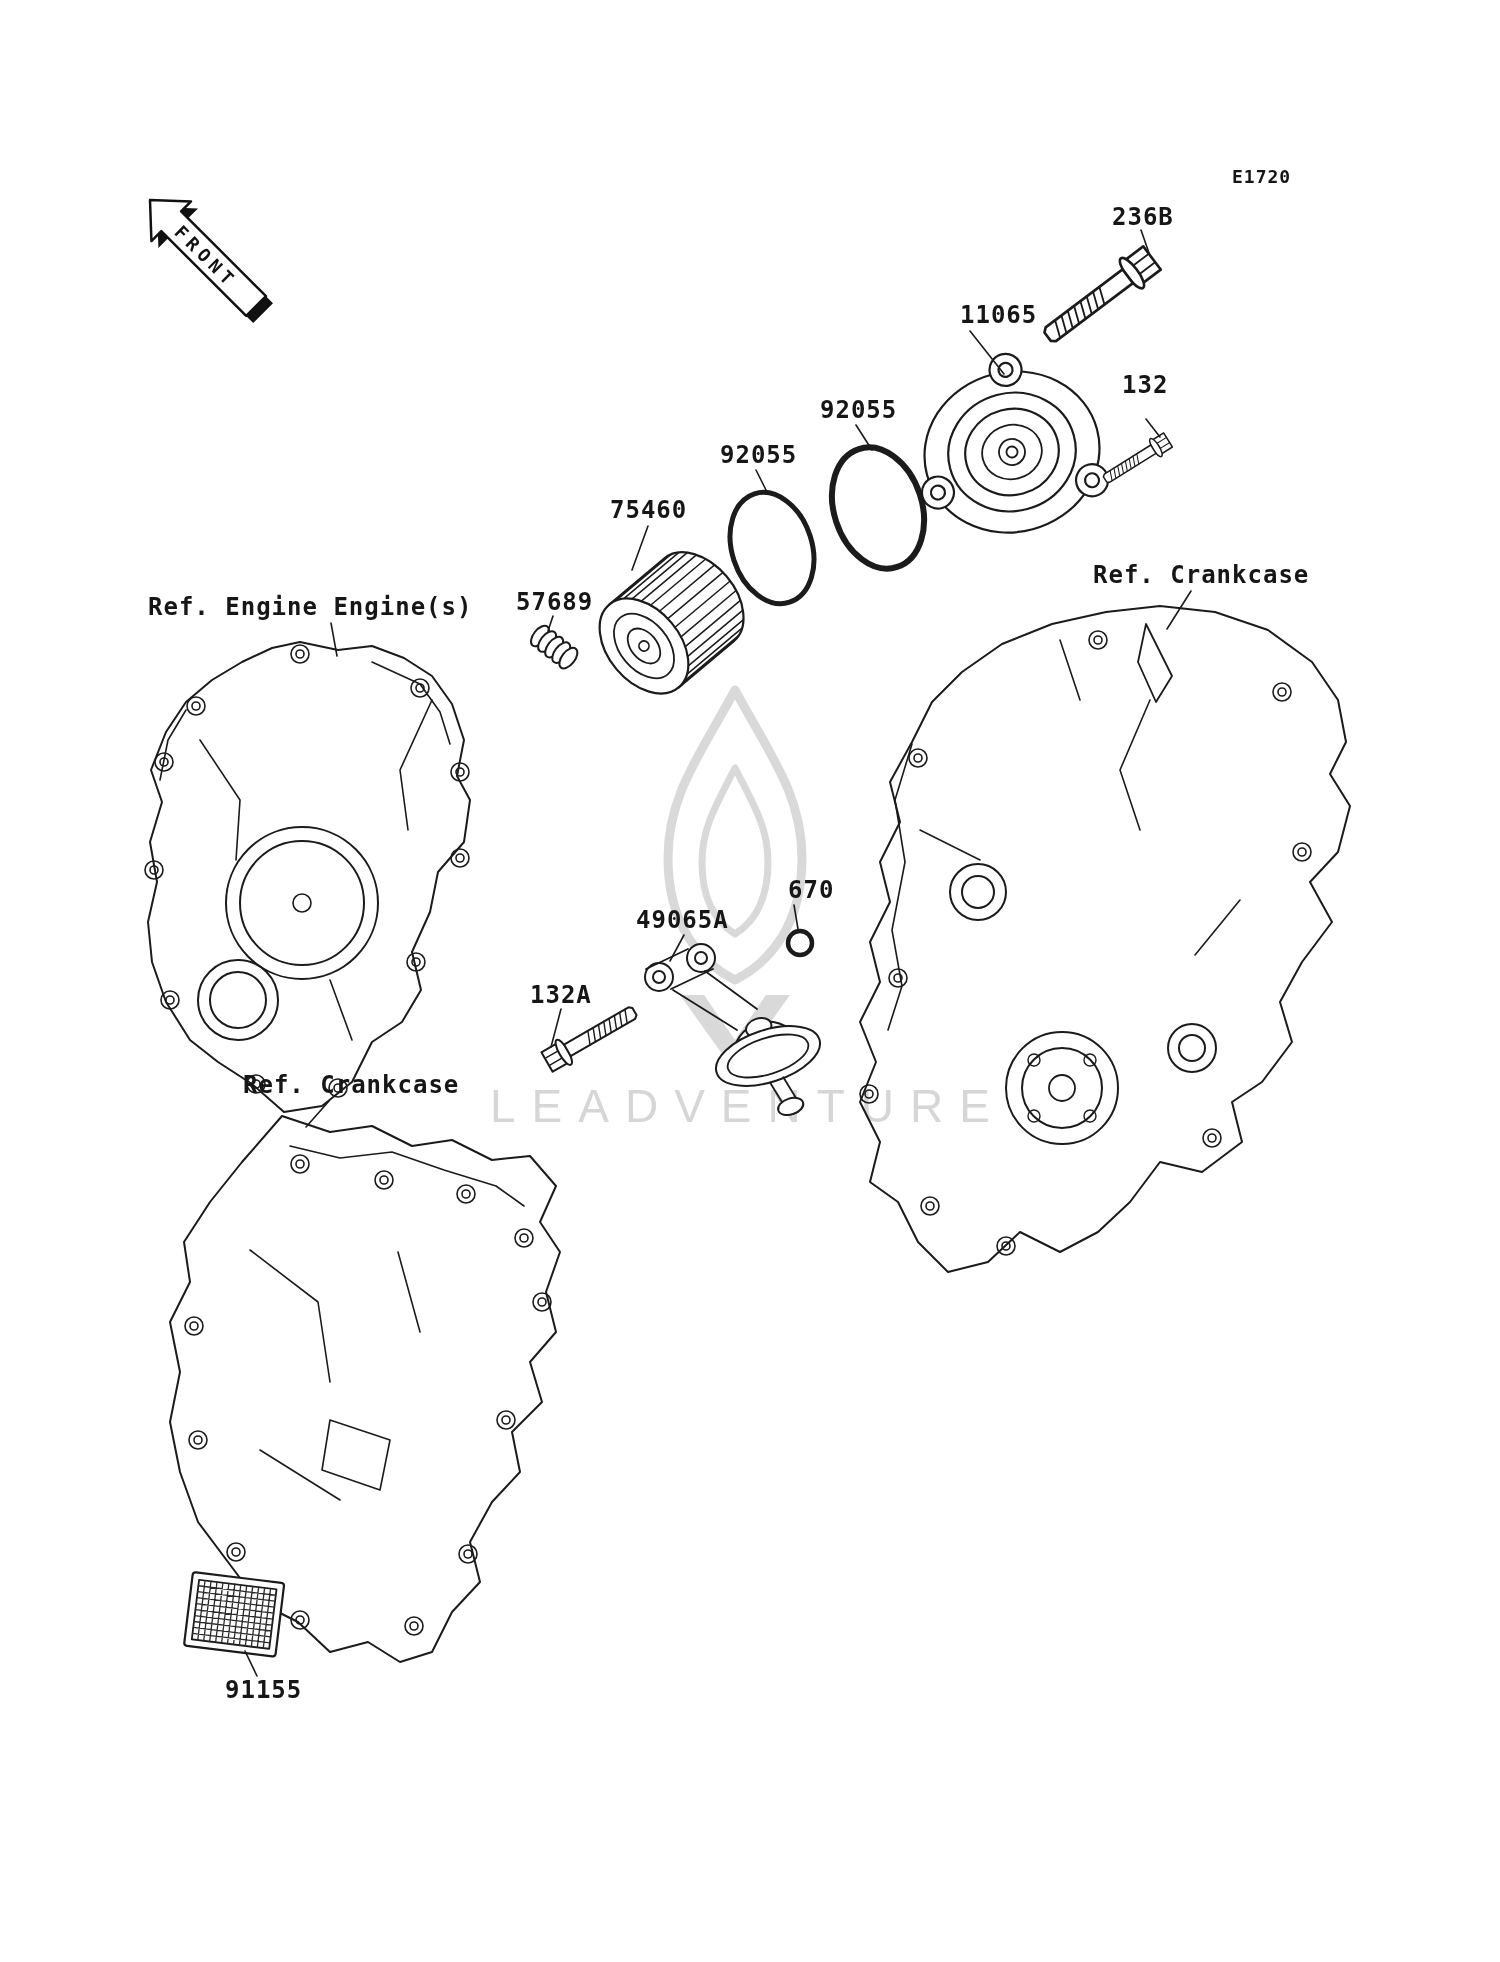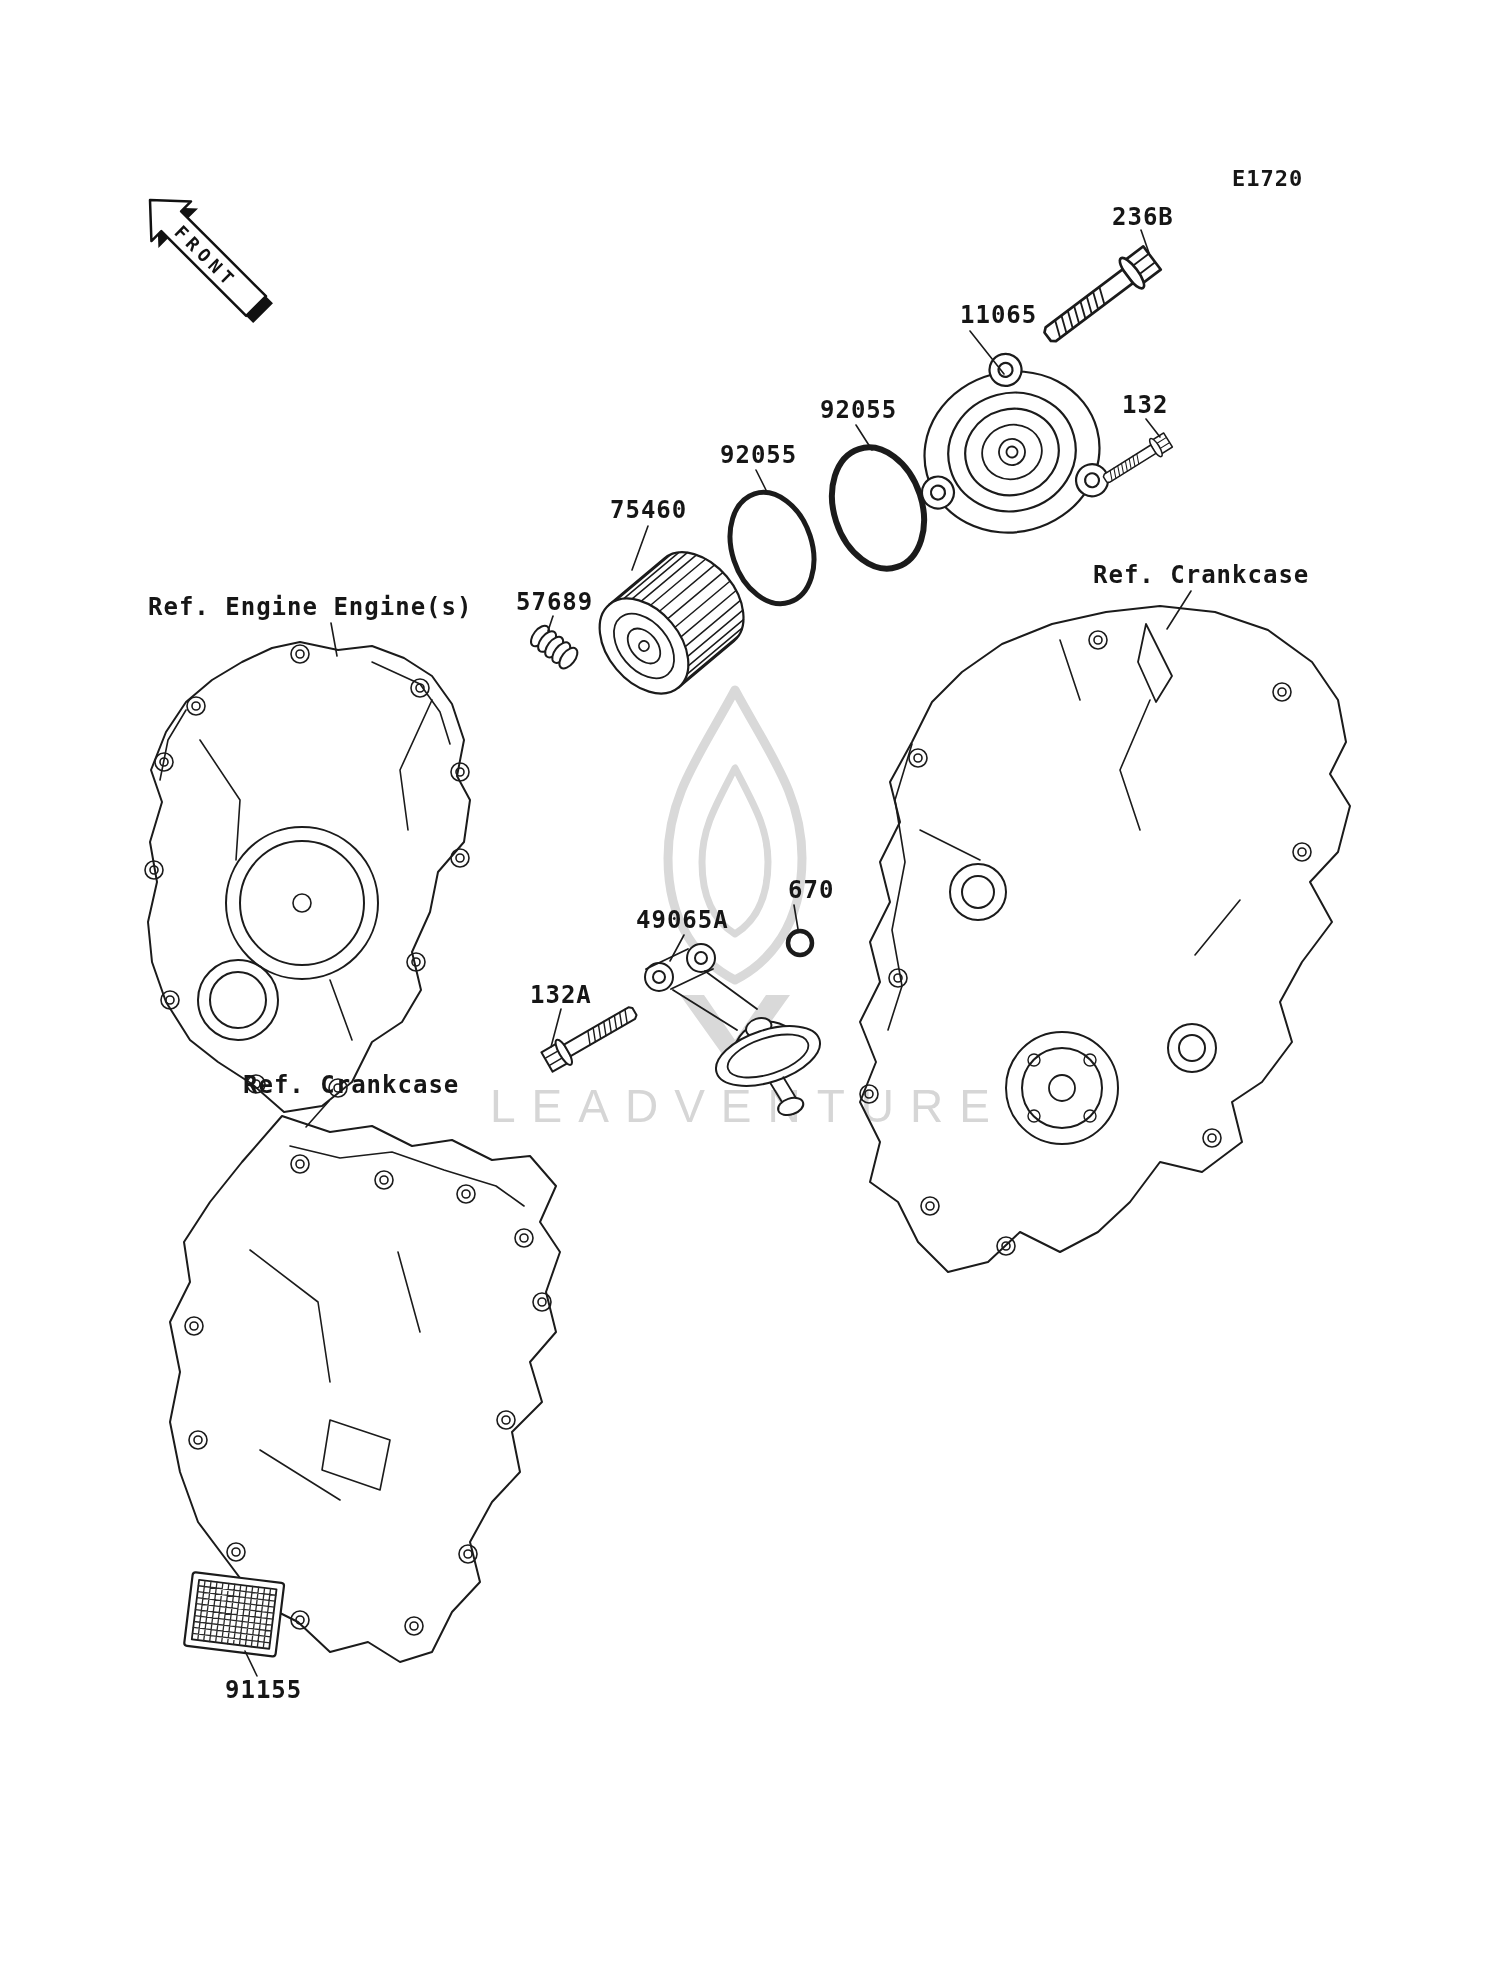--- a/index.html
+++ b/index.html
@@ -5,21 +5,21 @@
   html,body { margin:0; padding:0; background:#ffffff; }
   .page {
     position:relative; width:1500px; height:1962px; background:#ffffff;
     overflow:hidden; font-family:"DejaVu Sans Mono", monospace;
   }
   svg.art { position:absolute; left:0; top:0; }
   .plabel {
     position:absolute; font:700 24px "DejaVu Sans Mono", monospace;
     color:#161616; letter-spacing:1px; white-space:nowrap;
   }
-  .code { font-size:22px; }
+  .code { font-size:18px; }
   .footer {
     position:absolute; left:0; right:0; top:1908px; text-align:center;
     font:400 23px "DejaVu Sans", "Liberation Sans", sans-serif; color:#1d1d1d;
   }
 </style>
 </head>
 <body>
 
 <div class="page">
 
@@ -244,21 +244,21 @@
       </g>
 
     </g>
   </svg>
 
   <div class="plabel code" style="left:1232px;top:166px">E1720</div>
   <div class="plabel" style="left:1112px;top:203px">236B</div>
   <div class="plabel" style="left:960px;top:301px">11065</div>
   <div class="plabel" style="left:820px;top:396px">92055</div>
   <div class="plabel" style="left:720px;top:441px">92055</div>
-  <div class="plabel" style="left:1122px;top:391px">132</div>
+  <div class="plabel" style="left:1122px;top:371px">132</div>
   <div class="plabel" style="left:610px;top:496px">75460</div>
   <div class="plabel" style="left:516px;top:588px">57689</div>
   <div class="plabel" style="left:148px;top:593px">Ref. Engine Engine(s)</div>
   <div class="plabel" style="left:1093px;top:561px">Ref. Crankcase</div>
   <div class="plabel" style="left:788px;top:876px">670</div>
   <div class="plabel" style="left:636px;top:906px">49065A</div>
   <div class="plabel" style="left:530px;top:981px">132A</div>
   <div class="plabel" style="left:243px;top:1071px">Ref. Crankcase</div>
   <div class="plabel" style="left:225px;top:1676px">91155</div>
 

